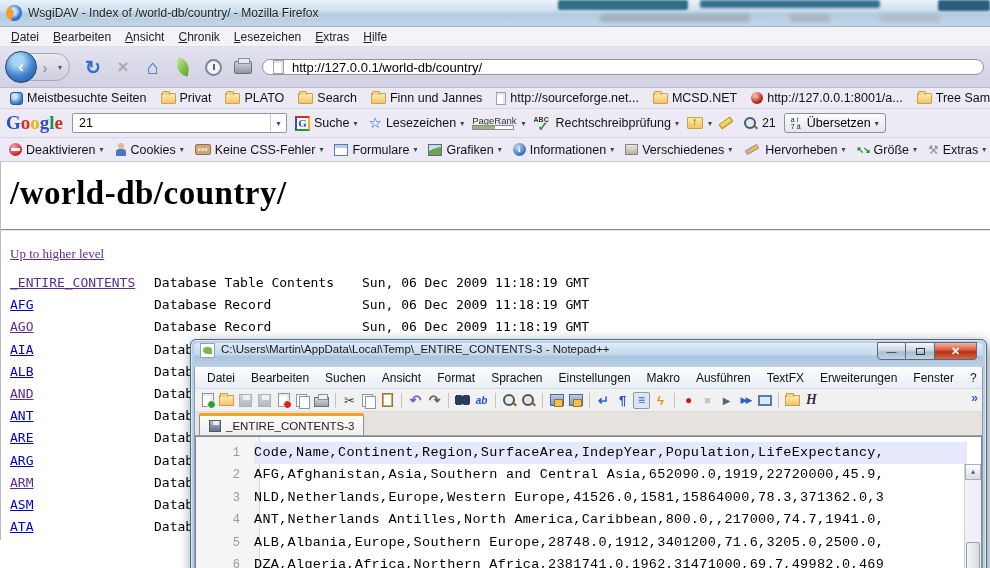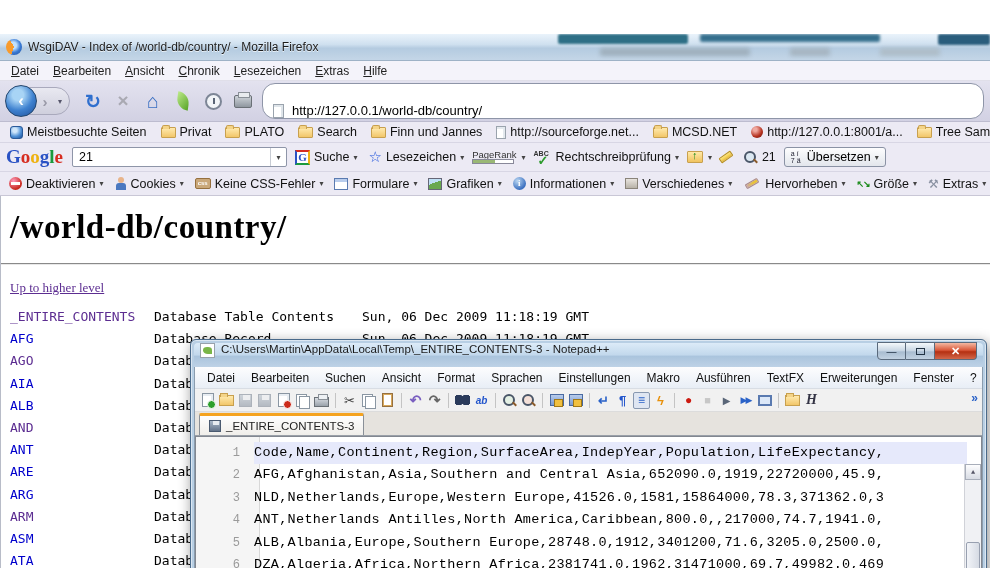--- a/index.html
+++ b/index.html
@@ -1,21 +1,21 @@
 <!DOCTYPE html>
 <html><head>
 <meta charset="utf-8">
 <style>
   * { box-sizing: border-box; margin: 0; padding: 0; }
   html,body { width:990px; height:568px; overflow:hidden; }
   body { font-family:"Liberation Sans", sans-serif; background:#fff; }
   #screen { position:relative; width:990px; height:568px; overflow:hidden; background:#fff; }
 
   
-  .ff-window { position:absolute; inset:0;margin-top:34px; }
+  .ff-window { position:absolute; inset:0; }
 
   .ff-titlebar { position:relative; height:27px;
     background:linear-gradient(#eaf3fb 0%, #cfe0ef 40%, #b4cbe0 55%, #c4d6e7 100%);
     border-bottom:1px solid #9eb2c6; overflow:hidden; display:flex; align-items:center; }
   .ff-app-icon { width:16px; height:16px; margin:0 6px 0 6px; border-radius:50%;
     background: conic-gradient(from 200deg, #f89b2c 0 130deg, rgba(0,0,0,0) 130deg),
       radial-gradient(circle at 45% 40%, #bfe0ff 0 25%, #3a7bd5 55%, #1a4a9a 100%); }
   .ff-title { font-size:12px; color:#1c1c1c; text-shadow:0 1px 0 rgba(255,255,255,.7); white-space:nowrap; }
   .artifact { position:absolute; border-radius:2px; }
   .a1 { left:558px; top:0; width:130px; height:10px; background:#2e6f86; filter:blur(1px); }
@@ -44,22 +44,22 @@
   .ic-reload { color:#2f6fce; font-size:19px; font-weight:bold; }
   .ic-stop { color:#a9a9b2; font-size:19px; font-weight:bold; }
   .ic-home { color:#3a6fc2; font-size:20px; font-weight:bold; }
   .ic-leaf { width:12px; height:18px; background:linear-gradient(120deg,#bce98a,#58a426);
     border-radius:0 14px 0 14px; transform:rotate(8deg); }
   .ic-clock { width:17px; height:17px; border:2px solid #7d8696; border-radius:50%; position:relative; background:#f2f5f8; }
   .ic-clock::after { content:""; position:absolute; left:6px; top:3px; width:2px; height:6px; background:#5a6576; }
   .ic-printer { width:18px; height:13px; background:linear-gradient(#cfd4da,#8f979f);
     border:1px solid #6a7076; border-radius:2px; position:relative; }
   .ic-printer::before { content:""; position:absolute; left:3px; top:-4px; width:10px; height:4px; background:#e8ebee; border:1px solid #8a9097; }
-  .url-bar { flex:1; height:36px; background:#fff; border:1px solid #8e95a8; border-radius:13px;
-    display:flex; align-items:flex-end; padding:0 10px; margin-left:4px; }
+  .url-bar { flex:1; height:16px; background:#fff; border:1px solid #8e95a8; border-radius:13px;
+    display:flex; align-items:flex-start; padding:0 10px; margin-left:4px; }
   .url-page-ic { width:11px; height:14px; background:#fff; border:1px solid #9aa3ad; margin-right:8px;
     box-shadow:inset -2px 2px 0 #dfe5ea; }
   .url-input { border:none; outline:none; flex:1; font-size:13px; color:#000; font-family:"Liberation Sans",sans-serif; background:transparent; }
 
   .ff-bookmarks { height:21px; background:#eceaf4; border-bottom:1px solid #d8d6e4;
     display:flex; align-items:center; padding-left:4px; gap:2px; }
   .bm-item { display:flex; align-items:center; gap:4px; padding:1px 6px; font-size:12.5px; color:#111; white-space:nowrap; }
   .folder-ic { width:15px; height:11px; background:linear-gradient(#ffeaae,#f2c669); border:1px solid #c8a04e; border-radius:1px; position:relative; }
   .folder-ic::before { content:""; position:absolute; top:-3px; left:0px; width:6px; height:3px;
     background:#f4d488; border:1px solid #c8a04e; border-bottom:none; border-radius:2px 2px 0 0; }
@@ -123,21 +123,21 @@
     border:1px solid #a4a3b4; border-bottom:none; border-radius:4px 4px 0 0;
     font-size:13px; color:#556; display:flex; align-items:center; justify-content:center; }
 
   .ff-content { position:relative; height:378px; background:#fff; border-left:1px solid #b8bcc8; overflow:hidden; }
   .dav-heading { font-family:"Liberation Serif", serif; font-size:33px; font-weight:bold; color:#000;
     padding:13px 0 0 9px; letter-spacing:0.5px; }
   .dav-hr { border:none; border-top:1px solid #8a8a8a; border-bottom:1px solid #e8e8e8; margin:17px 0 0 0; }
   .dav-uplink-row { padding:13px 0 0 9px; }
   .dav-table { padding:10px 0 0 9px; font-family:"DejaVu Sans Mono", monospace; font-size:13px; line-height:22.2px; white-space:nowrap; }
   .dav-row { height:22.2px; }
-  .dav-name { display:inline-block; width:144px; color:#0000cc; }
+  .dav-name { display:inline-block; width:144px; color:#0000cc; text-decoration:underline; }
   .dav-name.visited { color:#5c2d91; }
   .mono-link { font-family:Liberation Serif, serif; font-size:13px; color:#5c2d91; text-decoration:underline; }
   .dav-type { display:inline-block; width:208px; color:#000; }
   .dav-date { color:#000; }
 
   
   .npp-window { position:absolute; left:190px; top:339px; width:797px; height:300px; z-index:10;
     background:#b8cfe4; border:1px solid #4a6a8a; border-radius:6px 6px 0 0;
     box-shadow:0 0 0 1px rgba(255,255,255,.5) inset, 2px 4px 14px rgba(0,0,0,.45); padding:3px; }
   .npp-titlebar { height:24px; display:flex; align-items:flex-start; position:relative;

